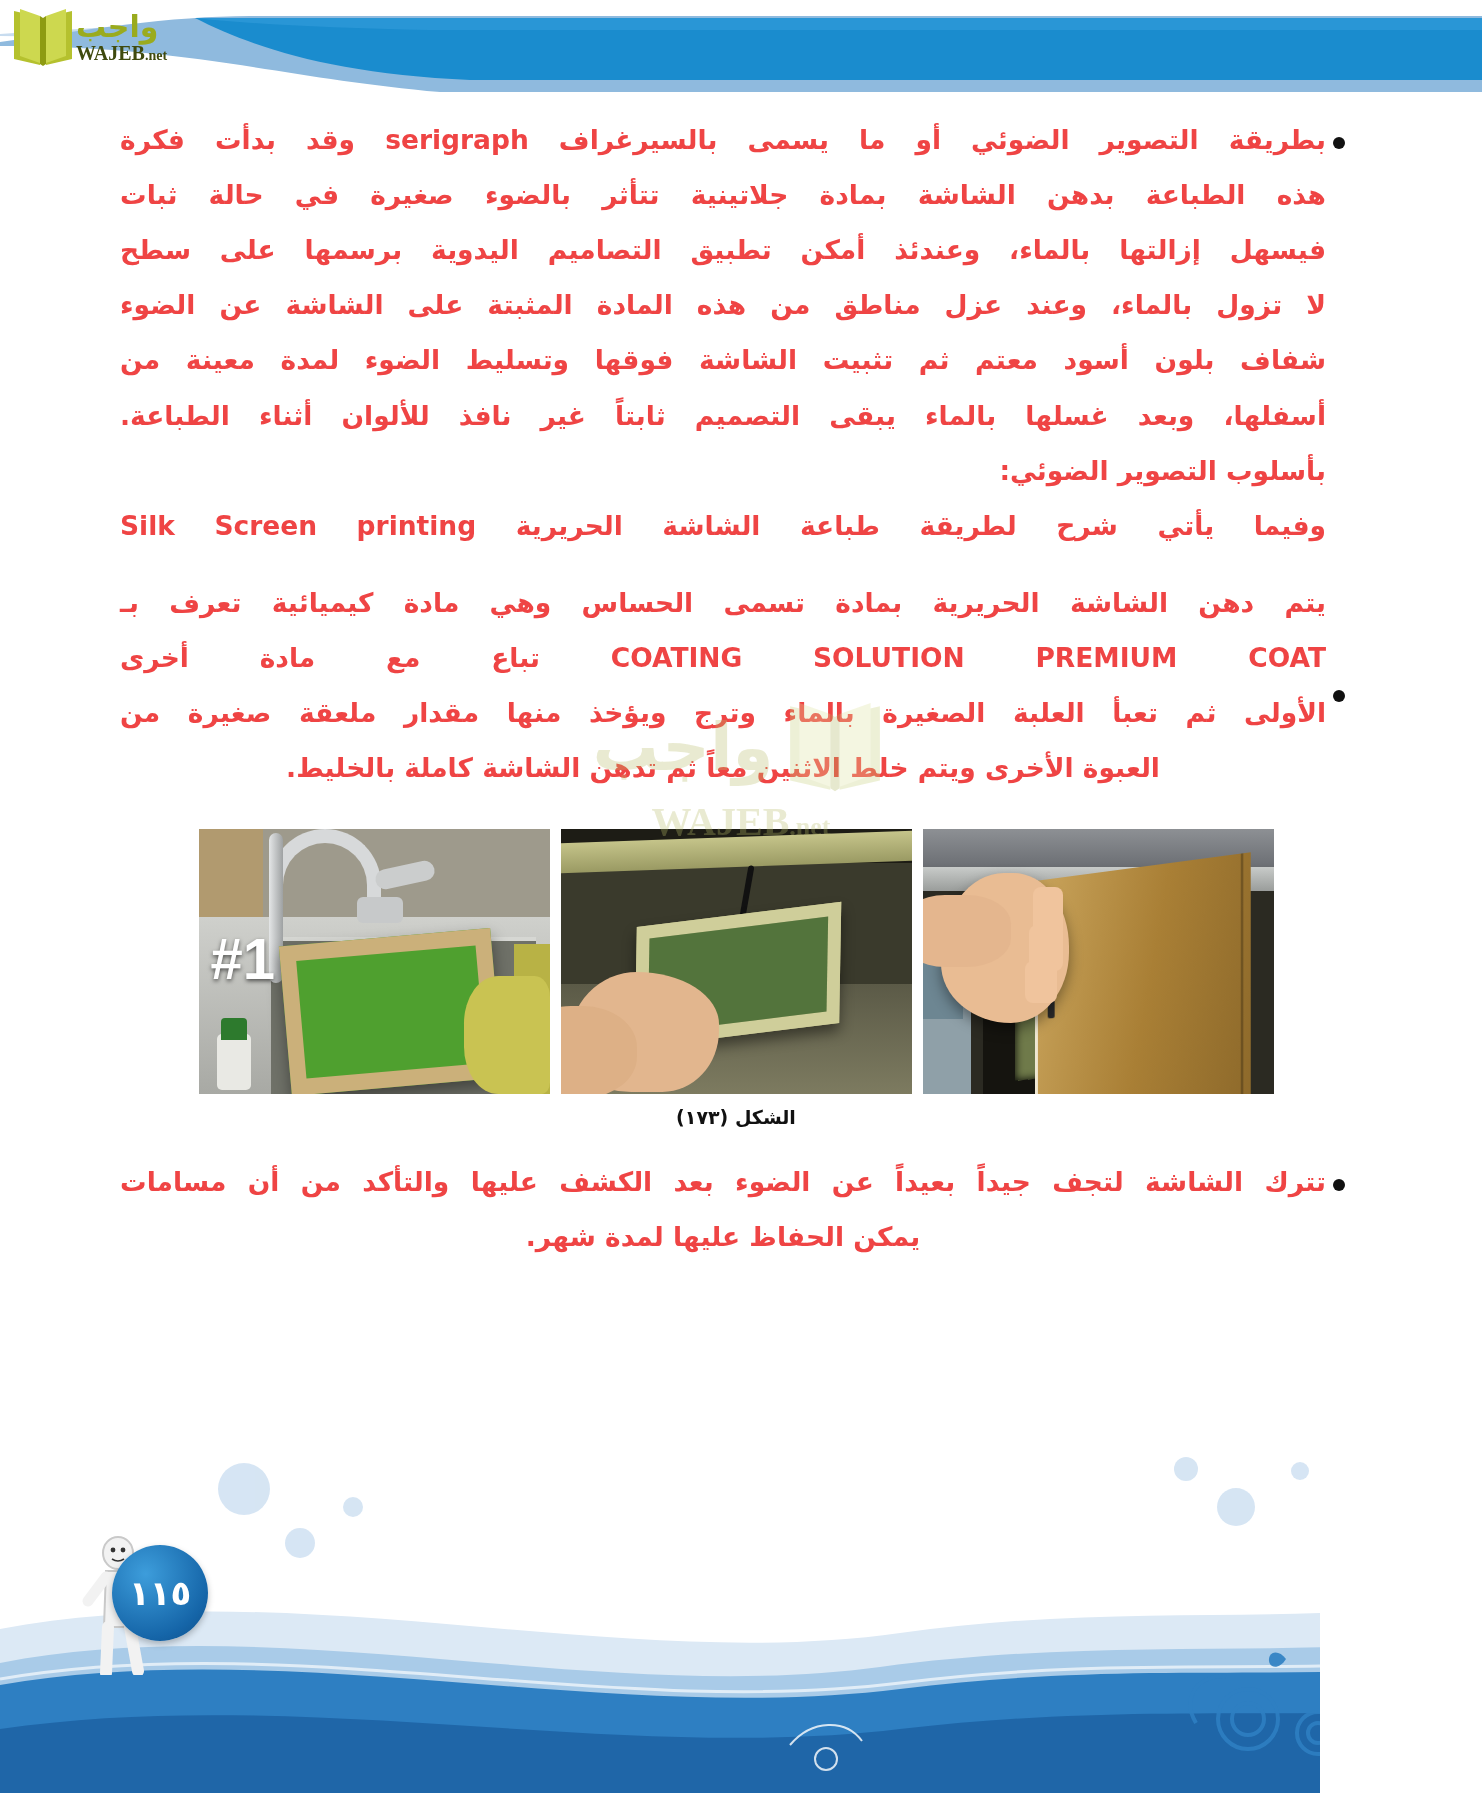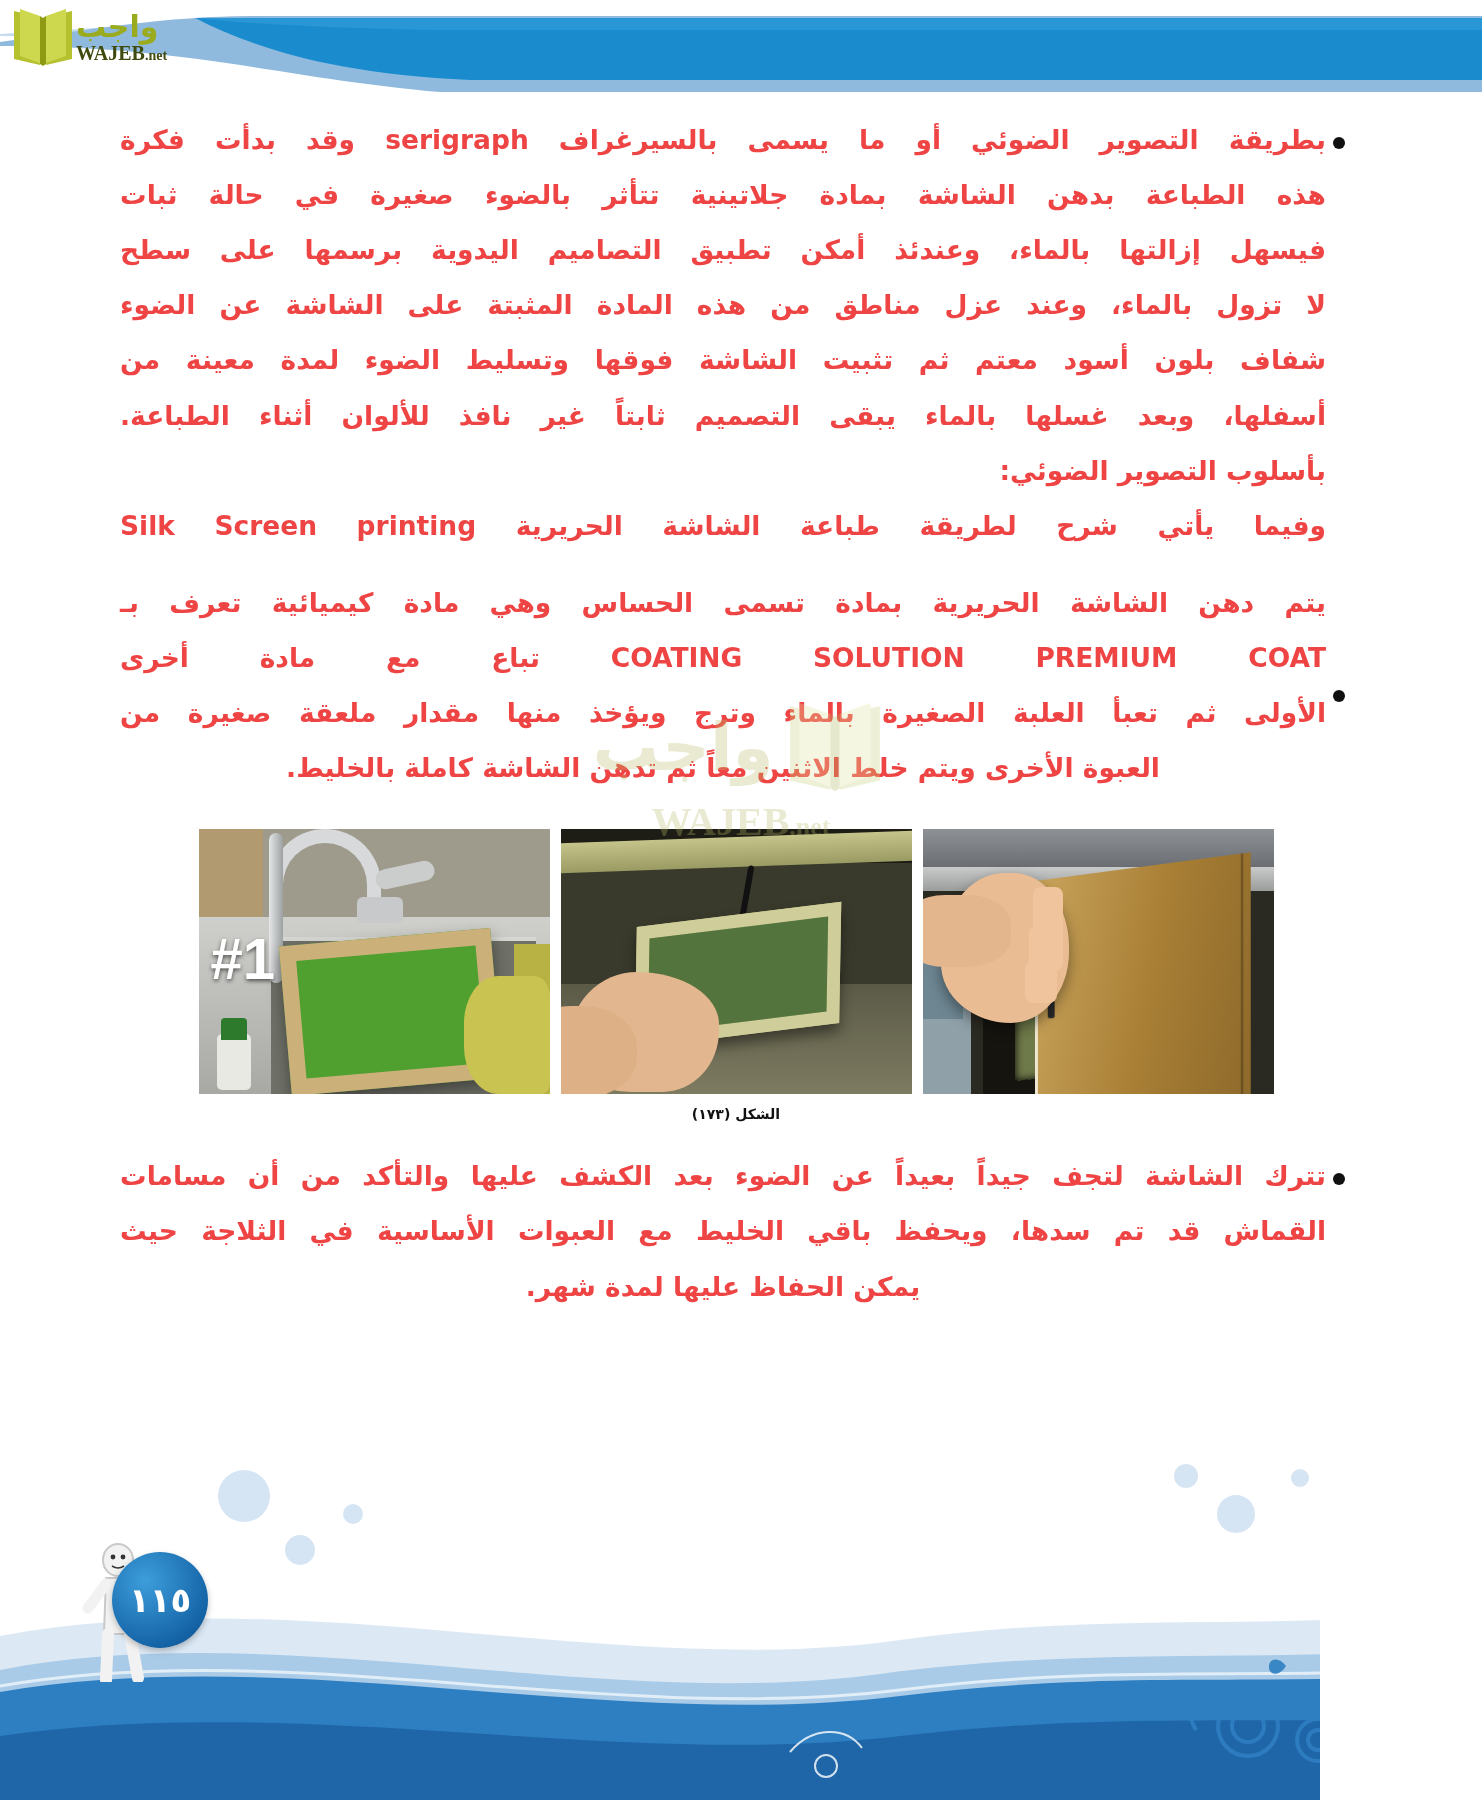--- a/index.html
+++ b/index.html
@@ -112,21 +112,21 @@
   .photo {
     width: 351px; height: 265px;
     position: relative;
     overflow: hidden;
     background: #5a5a4a;
   }
   .fig-caption {
     margin-top: 12px;
     text-align: center;
     font-family: "DejaVu Sans", sans-serif;
-    font-size: 14px;
+    font-size: 19px;
     font-weight: bold;
     color: #111;
     direction: rtl;
   }
 
   
   .ph1-bg { position:absolute; inset:0; background:#2b2a22; }
   .ph1-top { position:absolute; top:0; left:0; right:0; height:58px;
              background:linear-gradient(180deg,#8d9094,#6e7176 60%,#4a4c48); }
   .ph1-topshelf{ position:absolute; top:38px; left:0; right:0; height:24px;
@@ -219,21 +219,21 @@
   .wm-en {
     font-family:"Liberation Serif", serif;
     font-size: 40px; font-weight: bold; color: #b9bd6a;
     margin-top: 2px;
   }
   .wm-en .net { font-size: 26px; }
 
   
   .footer {
     position: absolute;
-    bottom: 0; left: 0;
+    bottom: 7px; left: 0;
     width: 1320px; height: 370px;
     overflow: hidden;
   }
   .footer-svg { position:absolute; bottom:0; left:0; }
   .page-badge {
     position: absolute;
     left: 112px; bottom: 152px;
     width: 96px; height: 96px;
     border-radius: 50%;
     background: radial-gradient(circle at 35% 30%, #3d9ddb, #1565a8 70%, #0f4d85);
@@ -373,21 +373,20 @@
       </div>
 
     </div>
     <div class="fig-caption">الشكل (١٧٣)</div>
   </div>
 
   <div class="bullet-row" style="margin-top:26px;">
     <div class="bullet-dot"><i></i></div>
     <div class="para">
       <span class="line j">تترك الشاشة لتجف جيداً بعيداً عن الضوء بعد الكشف عليها والتأكد من أن مسامات</span>
-      <span class="line j">القماش قد تم سدها، ويحفظ باقي الخليط مع العبوات الأساسية في الثلاجة حيث</span>
       <span class="line c">يمكن الحفاظ عليها لمدة شهر.</span>
     </div>
   </div>
 
 </div>
 
 <div class="footer">
   <svg class="footer-svg" width="1482" height="370" viewBox="0 0 1482 370">
 
     <g fill="#cfe1f2" opacity="0.85">

